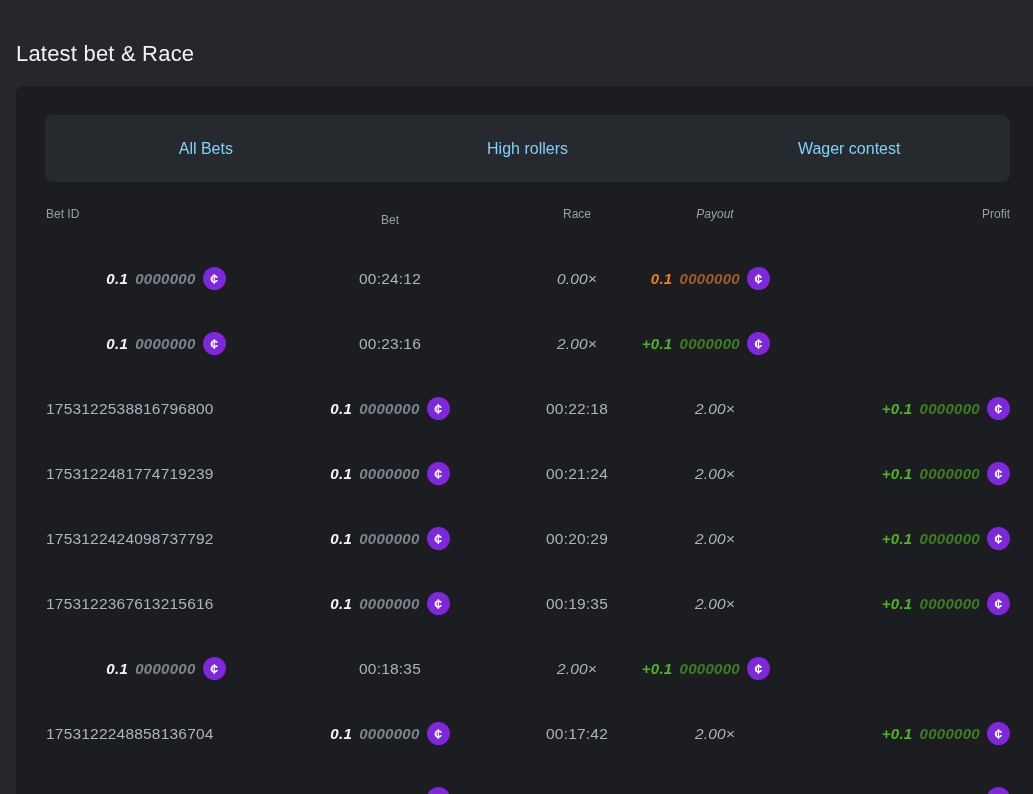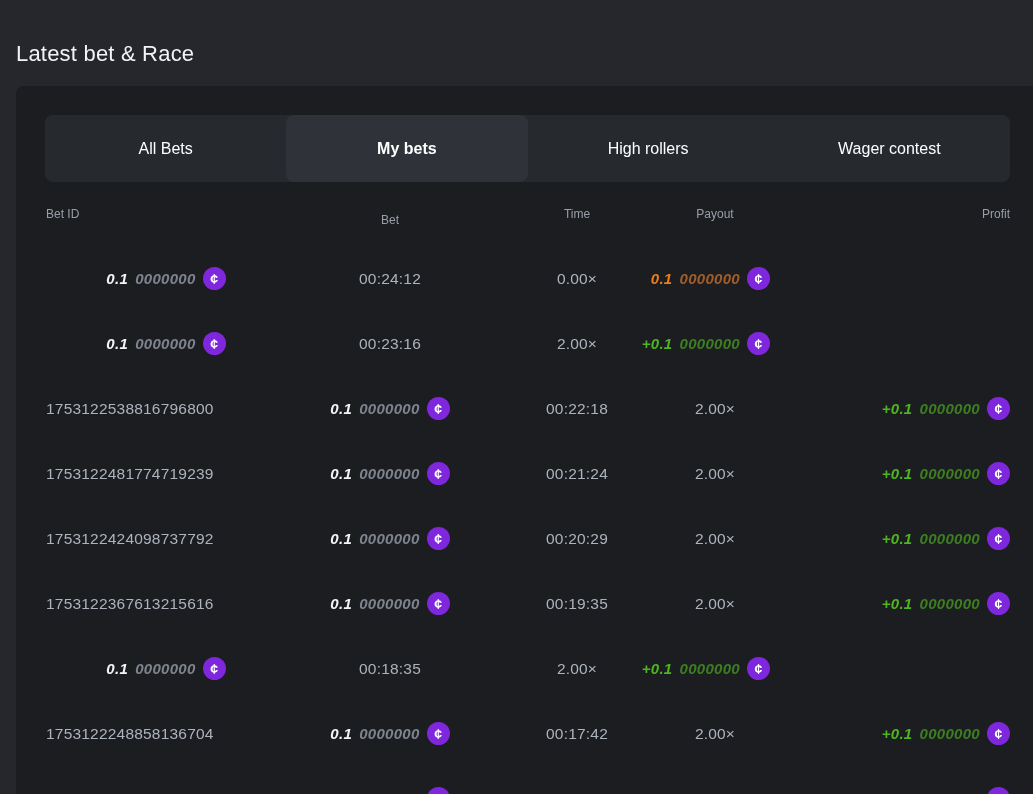--- a/index.html
+++ b/index.html
@@ -31,21 +31,21 @@
     background: #26292e;
     border-radius: 8px;
     display: flex;
   }
   .tab {
     flex: 1 1 0;
     display: flex;
     align-items: center;
     justify-content: center;
     font-size: 16px;
-    color: #ffffff;
+    color: #7dd3fc;
     border-radius: 8px;
     cursor: pointer;
     user-select: none;
   }
   .tab.active {
     background: #2f3238;
     color: #ffffff;
     font-weight: 700;
   }
   .bet-table {
@@ -58,21 +58,21 @@
   }
   .t-head { height: 64px; }
   .t-head > span {
     font-size: 12px;
     color: #999fa9;
   }
   .t-body .t-row { height: 65px; }
   .col-bet-id { text-align: left; }
   .col-bet { text-align: center; display: flex; justify-content: center; align-items: center; gap: 7px; }
   .col-time { text-align: center; }
-  .col-payout { text-align: center; }
+  .col-payout { text-align: center; font-style: italic; }
   .col-profit { text-align: right; display: flex; justify-content: flex-end; align-items: center; gap: 7px; }
   .t-head .col-bet { display: block; text-align: center; margin-top: 11px; }
   .t-head .col-profit { display: block; }
   .cell-text {
     font-size: 15.5px;
     color: #adb3bd;
     letter-spacing: 0.2px;
   }
   .amount { font-size: 15px; font-weight: 700; letter-spacing: 0.3px; font-style: italic; }
   .bet-bright { color: #f3f4f6; }
@@ -96,30 +96,29 @@
 </style>
 </head>
 <body>
 
 <h1 class="page-title">Latest bet &amp; Race</h1>
 
 <div class="panel">
 
   <div class="tab-bar">
     <div class="tab">All Bets</div>
-    <div class="tab active">My bets</div>
     <div class="tab">High rollers</div>
     <div class="tab">Wager contest</div>
   </div>
 
   <div class="bet-table">
     <div class="t-row t-head">
       <span class="col-bet-id">Bet ID</span>
       <span class="col-bet">Bet</span>
-      <span class="col-time">Time</span>
+      <span class="col-time">Race</span>
       <span class="col-payout">Payout</span>
       <span class="col-profit">Profit</span>
     </div>
     <div class="t-body">
         <div class="t-row loss">
     <span class="col-bet">
       <span class="amount bet-bright">0.1</span>
             <span class="amount bet-muted">0000000</span>
       <span class="coin">¢</span>
     </span>

